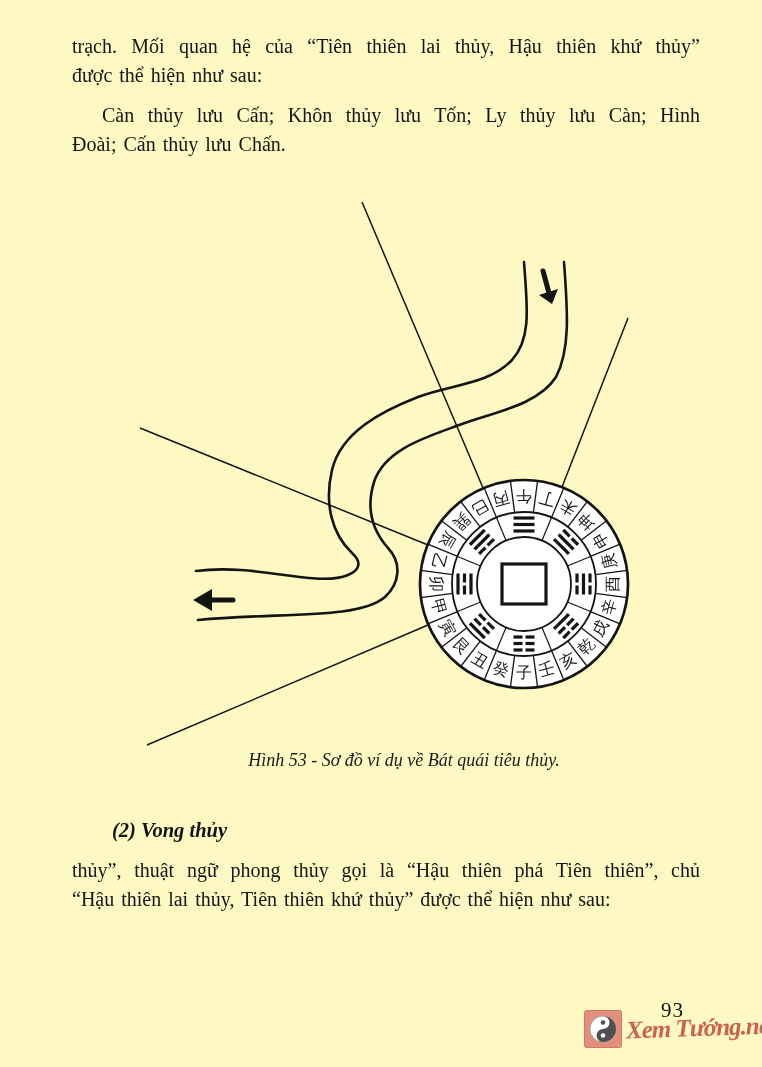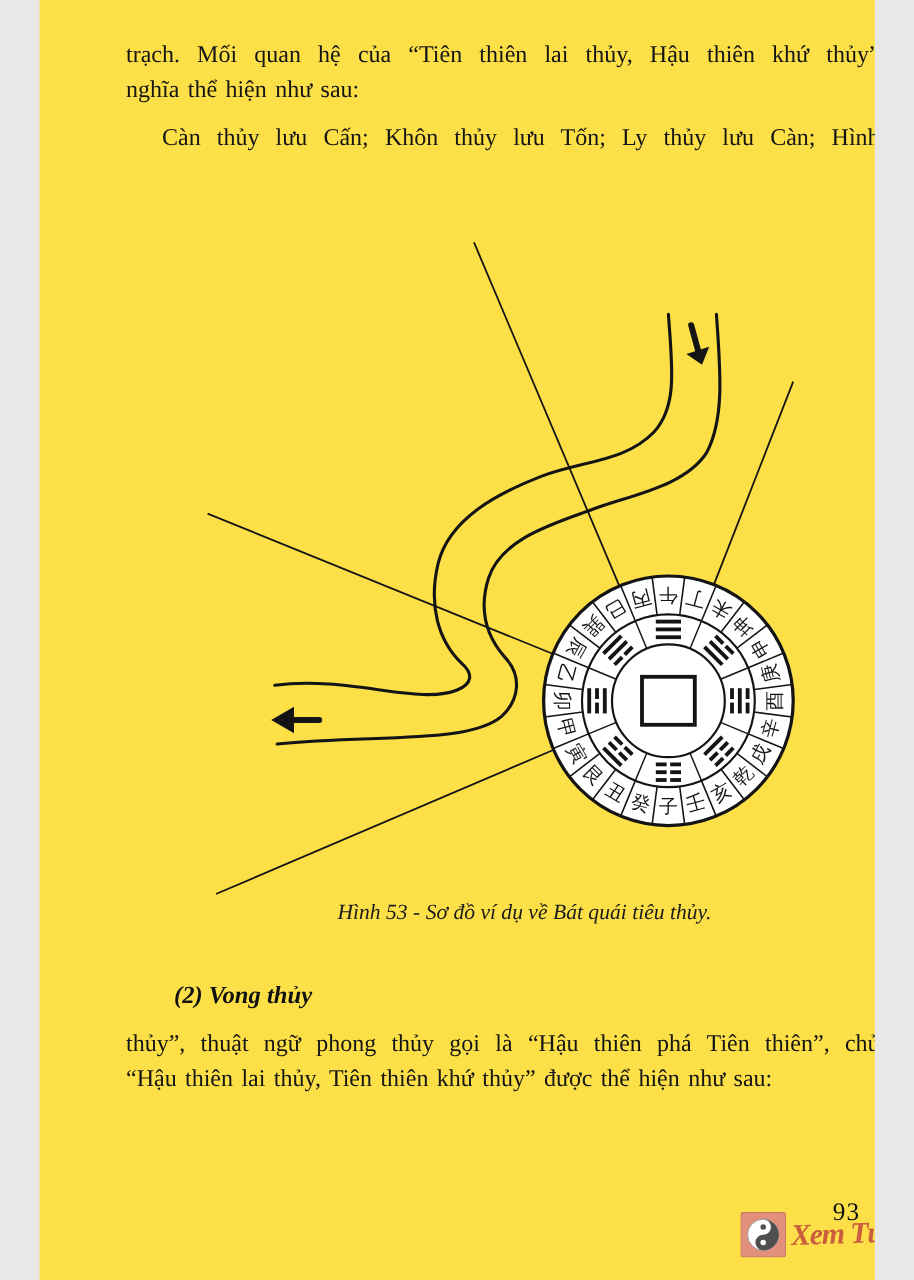--- a/index.html
+++ b/index.html
@@ -1,20 +1,20 @@
 <!DOCTYPE html>
 <html><head>
 <meta charset="utf-8">
 <style>
   html,body{margin:0;padding:0;background:#e8e8e8;}
   .page{
     position:relative;
-    width:696px;height:1067px;
+    width:762px;height:1067px;
     margin:0 auto;
-    background:#fde047;
+    background:#fef9c3;
     font-family:"Liberation Serif",serif;
     color:#151515;
     overflow:hidden;
   }
   .textblock{
     position:absolute;
     left:72px;width:628px;
     font-size:20px;line-height:29px;
     word-spacing:2px;
   }
@@ -52,25 +52,26 @@
     white-space:nowrap;
   }
 </style>
 </head>
 <body>
 
 <div class="page">
 
   <div class="textblock" id="para1">
       <div class="jline">trạch. Mối quan hệ của “Tiên thiên lai thủy, Hậu thiên khứ thủy”</div>
-      <div class="jline last">nghĩa thể hiện như sau:</div>
+      <div class="jline last">được thể hiện như sau:</div>
     </div>
 
   <div class="textblock" id="para2">
       <div class="jline first-indent">Càn thủy lưu Cấn; Khôn thủy lưu Tốn; Ly thủy lưu Càn; Hình</div>
+      <div class="jline last">Đoài; Cấn thủy lưu Chấn.</div>
     </div>
 
   <svg id="diagram" width="762" height="575" viewBox="0 185 762 575">
       <line x1="362" y1="202" x2="483" y2="488" stroke="#141414" stroke-width="1.5"></line>
       <line x1="628" y1="318" x2="562" y2="487" stroke="#141414" stroke-width="1.5"></line>
       <line x1="140" y1="428" x2="428" y2="545" stroke="#141414" stroke-width="1.5"></line>
       <line x1="147" y1="745" x2="428" y2="625" stroke="#141414" stroke-width="1.5"></line>
       <path d="M 524 262 C 527 305 532 338 512 360 C 488 385 452 384 418 397 C 382 411 341 432 332 470 C 324 504 332 534 352 553 C 362 562 360 570 348 575 C 316 588 258 563 196 571" fill="none" stroke="#141414" stroke-width="2.6" stroke-linecap="round"></path>
       <path d="M 564 262 C 568 315 570 350 556 377 C 538 405 495 412 462 424 C 430 436 385 448 374 482 C 366 508 372 530 388 548 C 402 563 400 583 385 597 C 358 620 280 612 198 620" fill="none" stroke="#141414" stroke-width="2.6" stroke-linecap="round"></path>
       <line x1="543" y1="271" x2="549" y2="293" stroke="#141414" stroke-width="5" stroke-linecap="round"></line>

